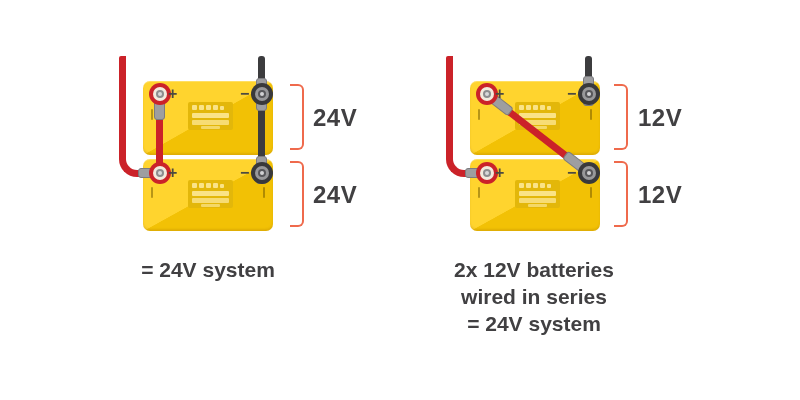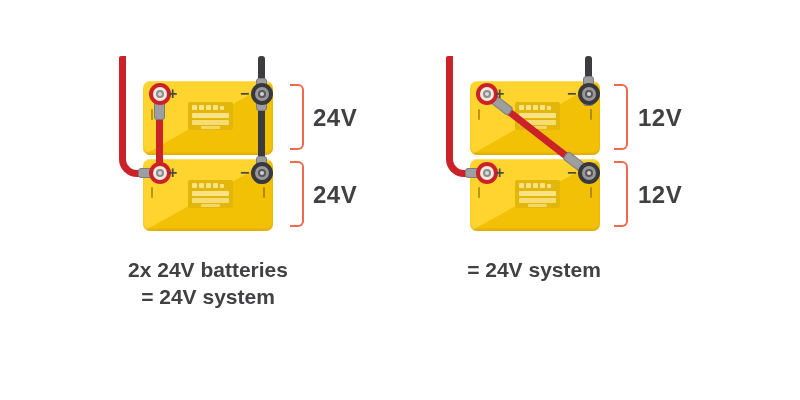--- a/index.html
+++ b/index.html
@@ -115,21 +115,20 @@
     <span class="sign" style="left:240px;top:86px">−</span>
     <span class="sign" style="left:168px;top:165px">+</span>
     <span class="sign" style="left:240px;top:165px">−</span>
 
     <i class="bracket" style="left:290px;top:84px"></i>
     <i class="bracket" style="left:290px;top:161px"></i>
     <div class="vlabel" style="left:313px;top:104px">24V</div>
     <div class="vlabel" style="left:313px;top:181px">24V</div>
 
     <div class="caption" style="left:58px">
-      <span>2x 24V batteries</span>
       <span>= 24V system</span>
     </div>
   </section>
 
   <section class="diagram" style="left:400px">
 
     <div class="battery" style="left:70px;top:81px;height:74px">
       <div class="plate">
         <i style="left:4px;top:3px;width:5px;height:5px"></i>
         <i style="left:11px;top:3px;width:5px;height:5px"></i>
@@ -196,17 +195,19 @@
     <span class="sign" style="left:167px;top:86px">−</span>
     <span class="sign" style="left:95px;top:165px">+</span>
     <span class="sign" style="left:167px;top:165px">−</span>
 
     <i class="bracket" style="left:214px;top:84px"></i>
     <i class="bracket" style="left:214px;top:161px"></i>
     <div class="vlabel" style="left:238px;top:104px">12V</div>
     <div class="vlabel" style="left:238px;top:181px">12V</div>
 
     <div class="caption" style="left:-16px">
+      <span>2x 12V batteries</span>
+      <span>wired in series</span>
       <span>= 24V system</span>
     </div>
   </section>
 
 </div>
 
 </body></html>

